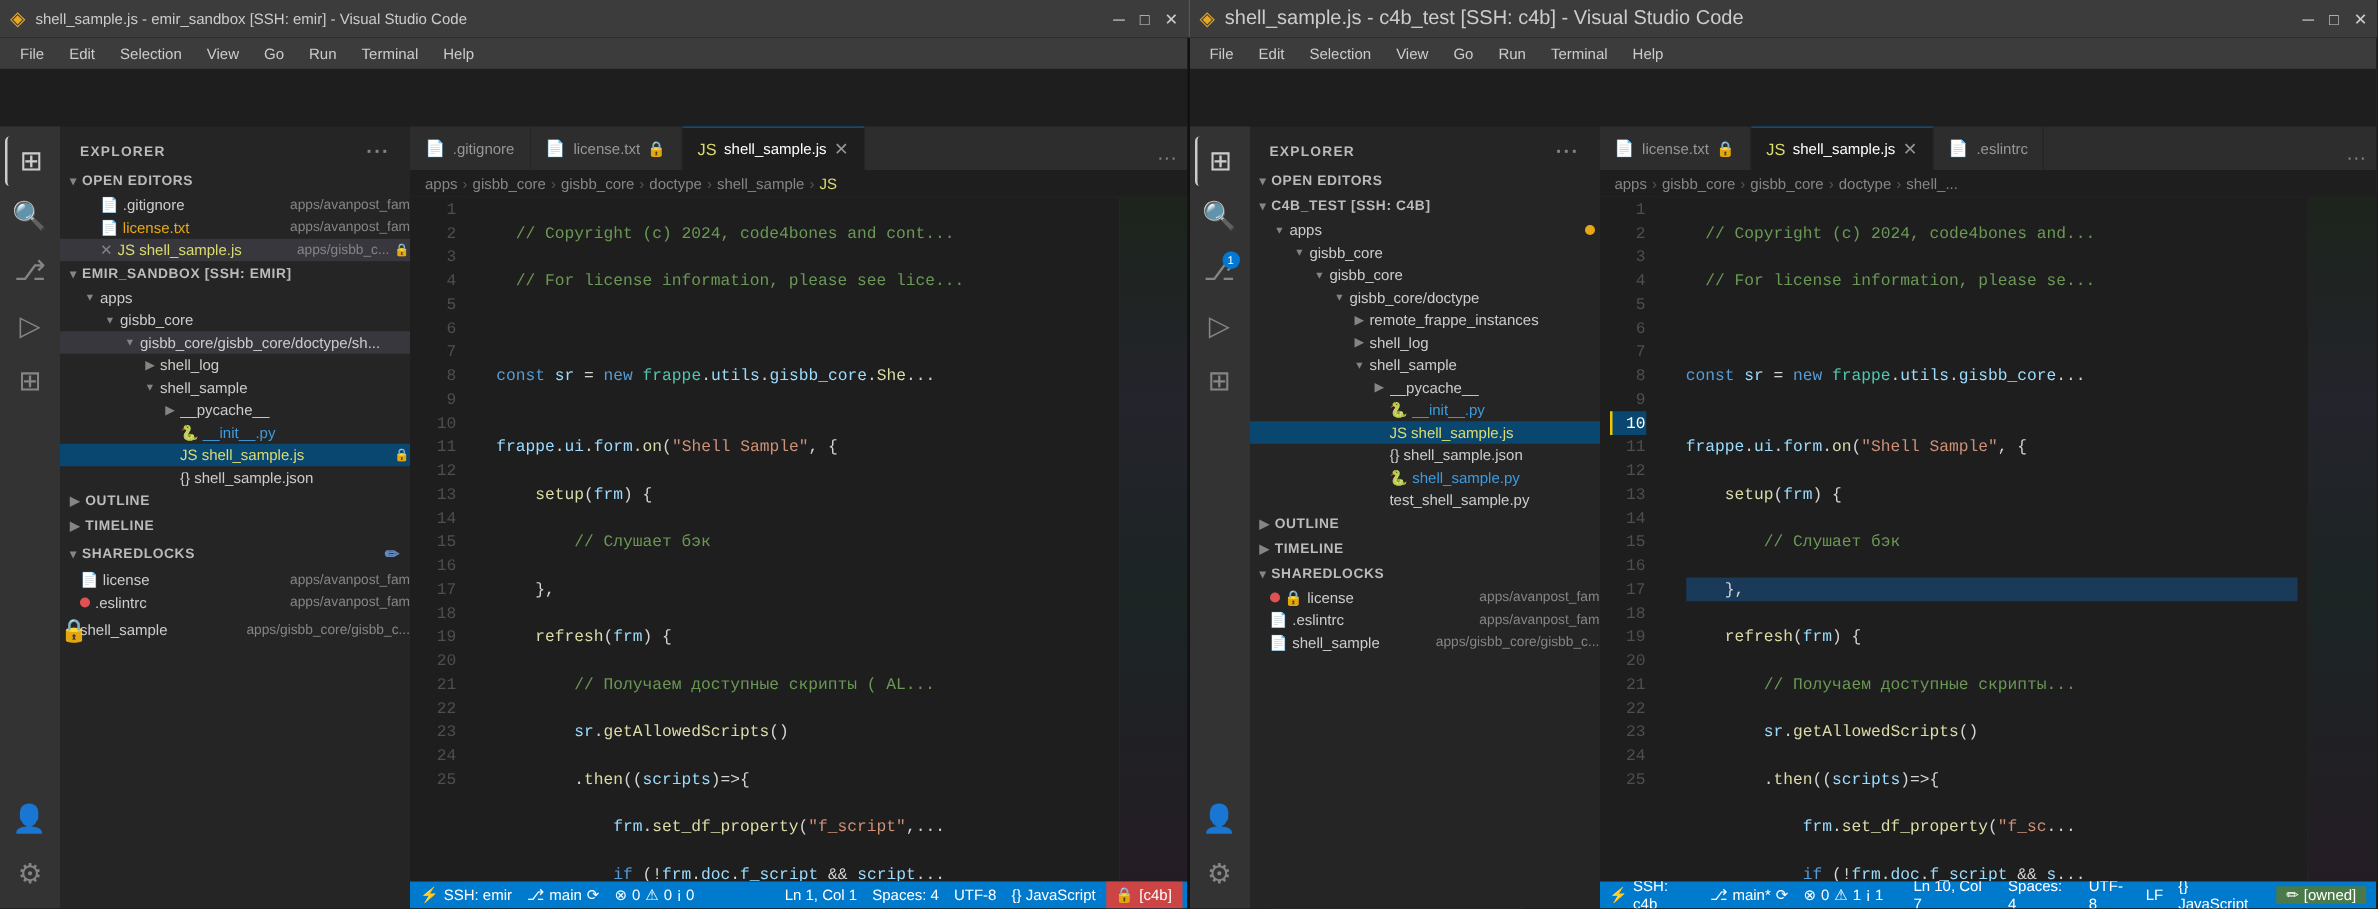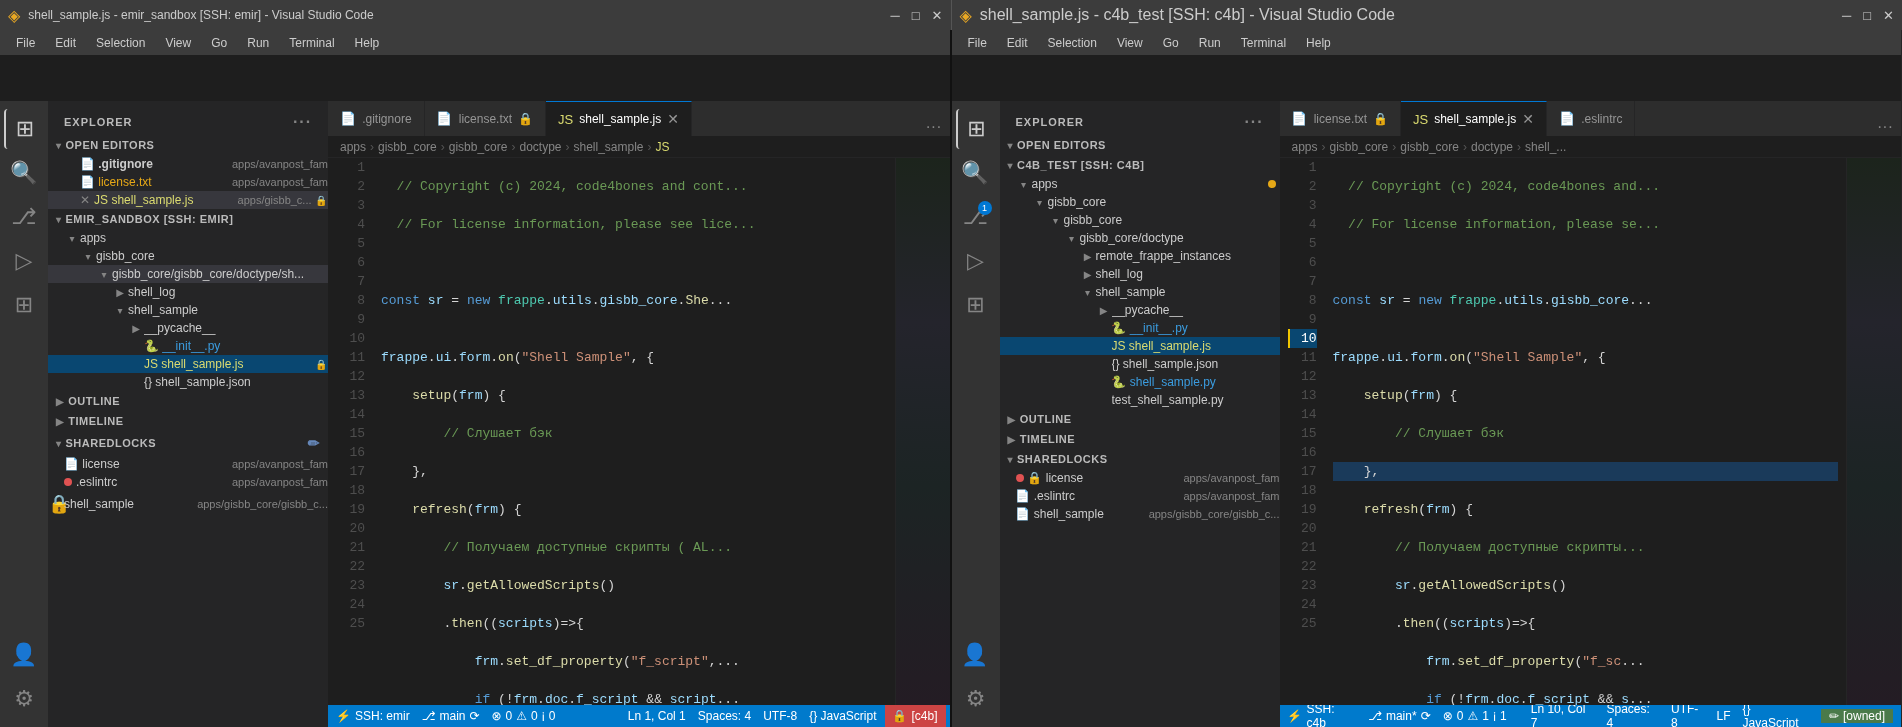--- a/index.html
+++ b/index.html
@@ -221,20 +221,21 @@
     }
     .code-content {
       flex: 1;
       font-family: 'Consolas', 'Courier New', monospace;
       font-size: 13px;
       line-height: 19px;
       color: #d4d4d4;
       padding: 0 8px;
       overflow: hidden;
       white-space: pre;
+      margin-left: 16px;
     }
     .code-line { display: block; }
     .kw { color: #569cd6; }
     .str { color: #ce9178; }
     .fn { color: #dcdcaa; }
     .comment { color: #6a9955; }
     .cls { color: #4ec9b0; }
     .prop { color: #9cdcfe; }
     .punc { color: #d4d4d4; }
 
@@ -351,21 +352,21 @@
         </div>
         <div class="sidebar-content">
 
           <div class="section-header">
             <span class="chevron">▾</span>
             <span>OPEN EDITORS</span>
           </div>
           <div class="tree-item">
             <span class="tree-indent"></span>
               <span class="tree-indent"></span>
-            <span class="tree-label" style="color:#cccccc;font-weight:bold;">📄 .gitignore</span>
+            <span class="tree-label" style="color:#cccccc;">📄 .gitignore</span>
             <span class="tree-sublabel">apps/avanpost_fam</span>
           </div>
           <div class="tree-item">
             <span class="tree-indent"></span>
               <span class="tree-indent"></span>
             <span class="tree-label" style="color:#e6a817;">📄 license.txt</span>
             <span class="tree-sublabel">apps/avanpost_fam</span>
           </div>
           <div class="tree-item active">
             <span class="tree-indent"></span>

